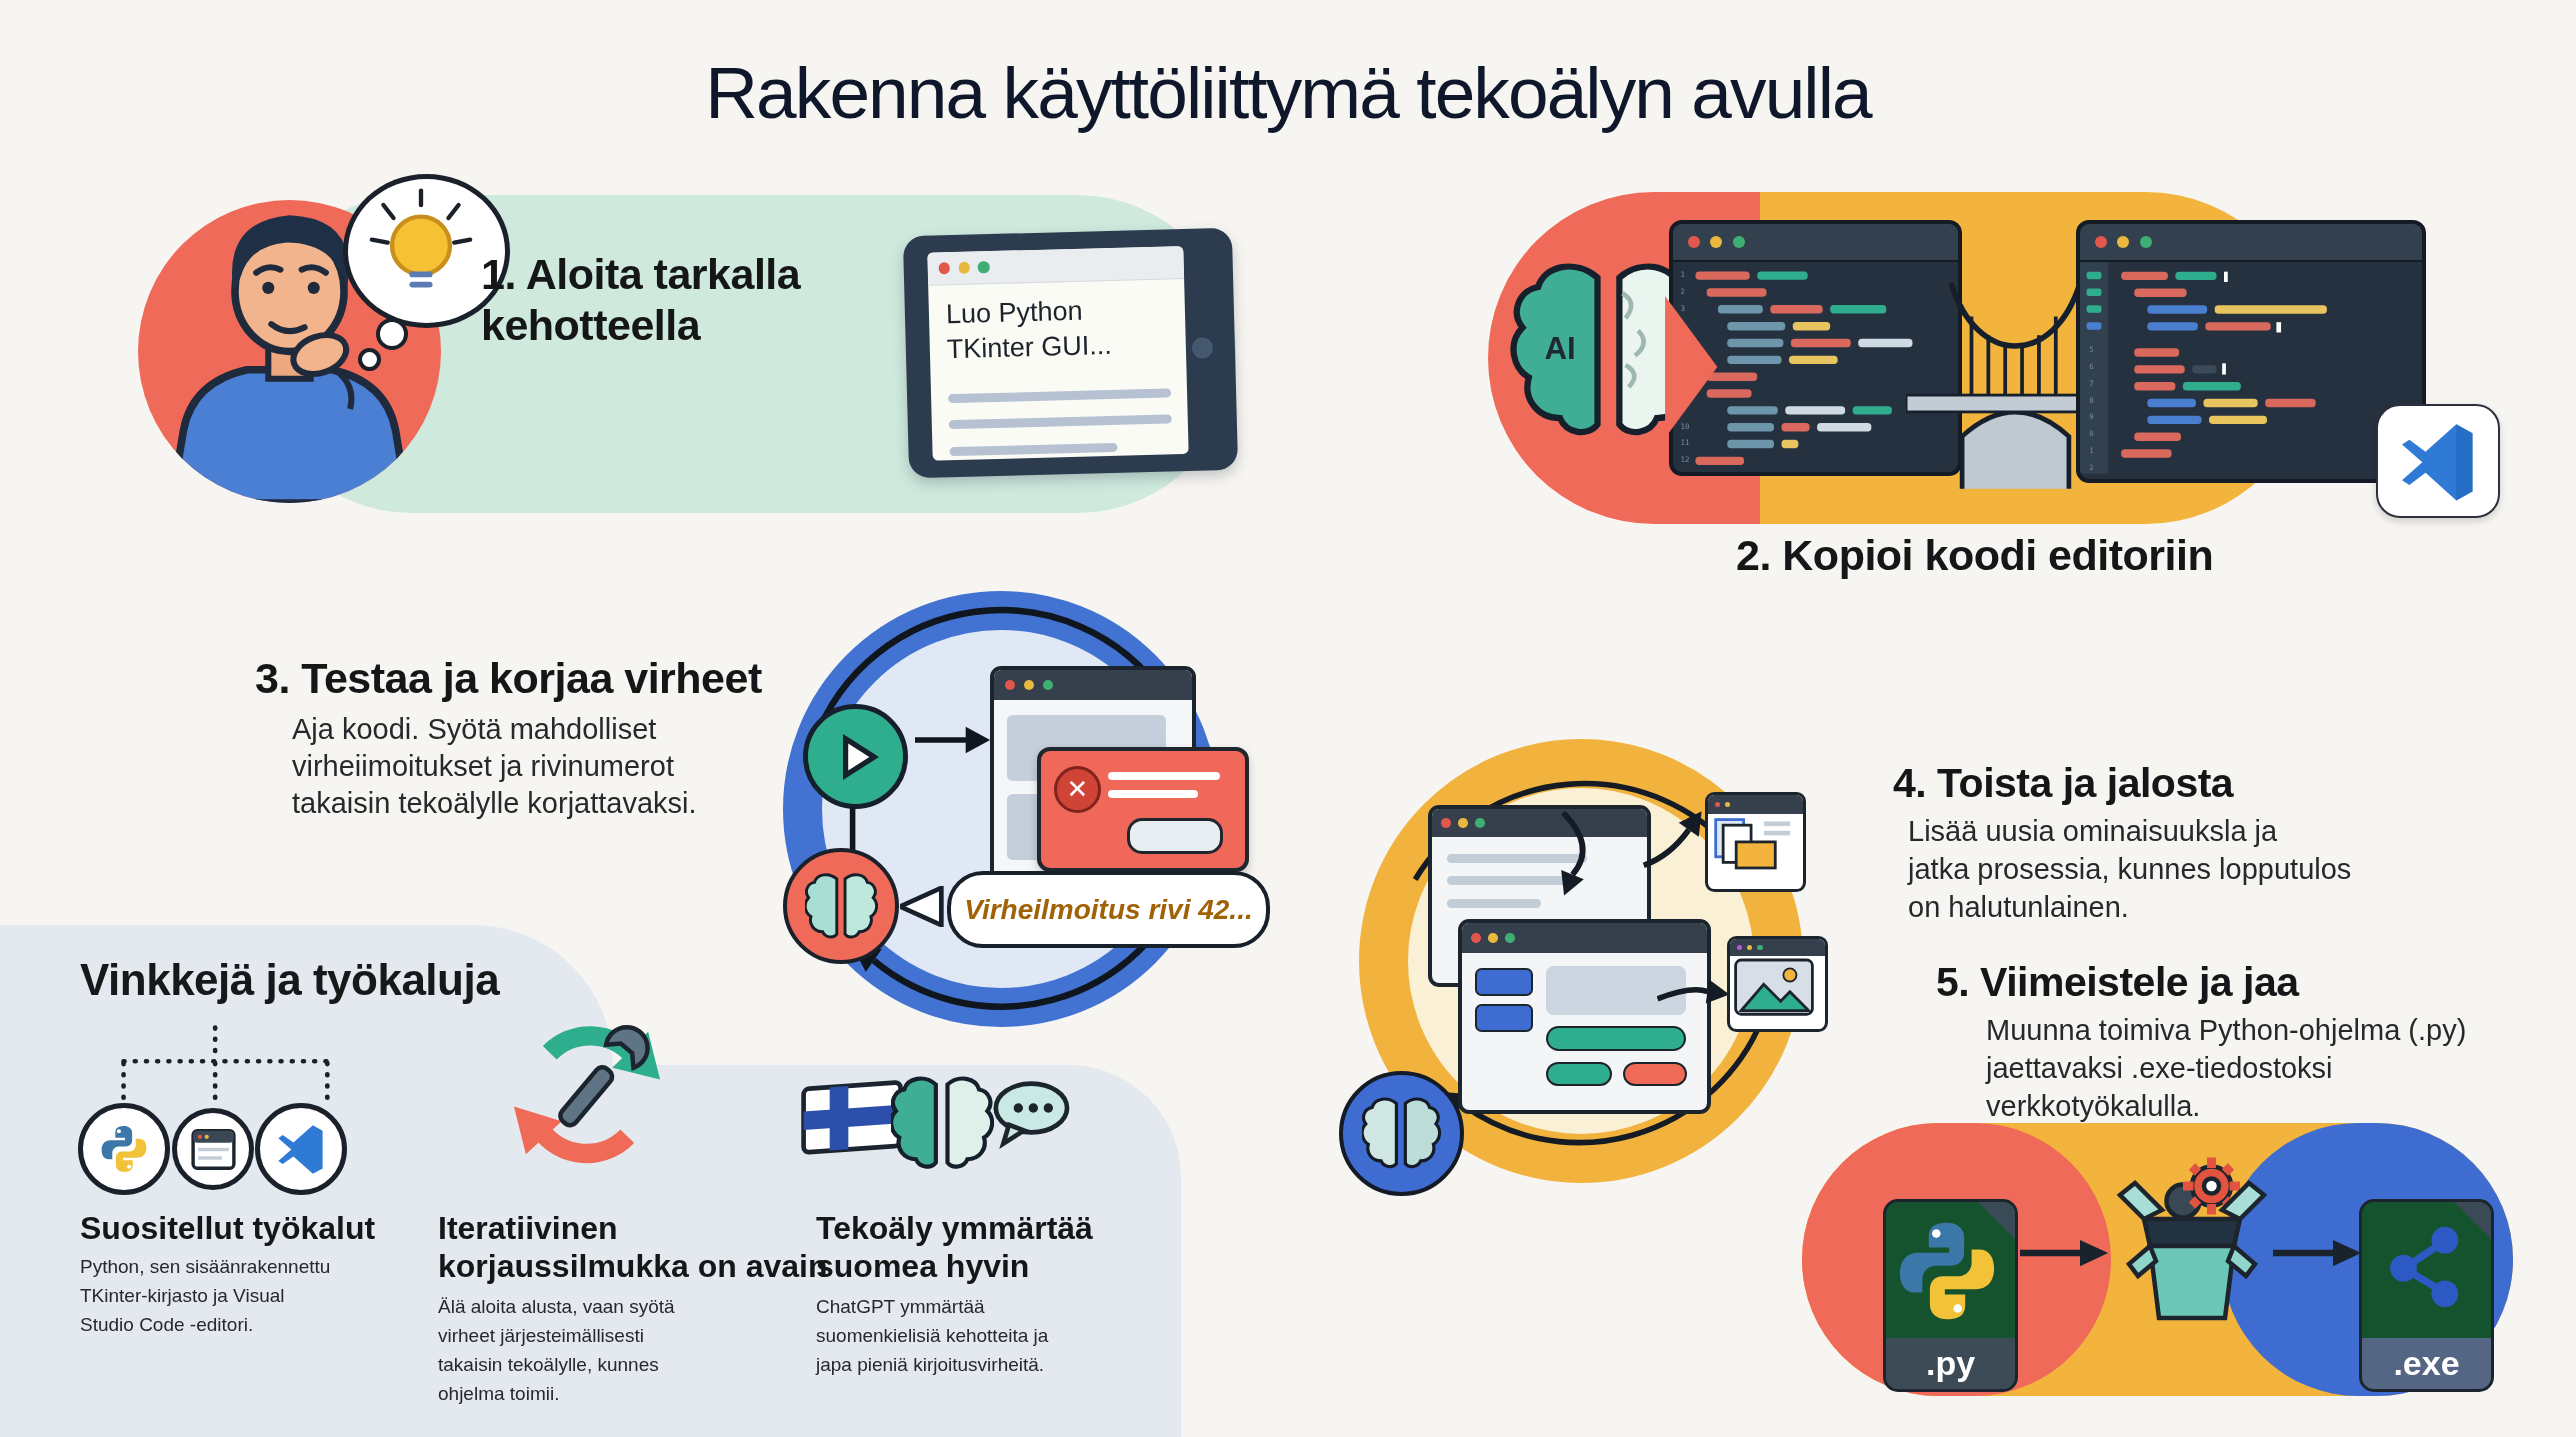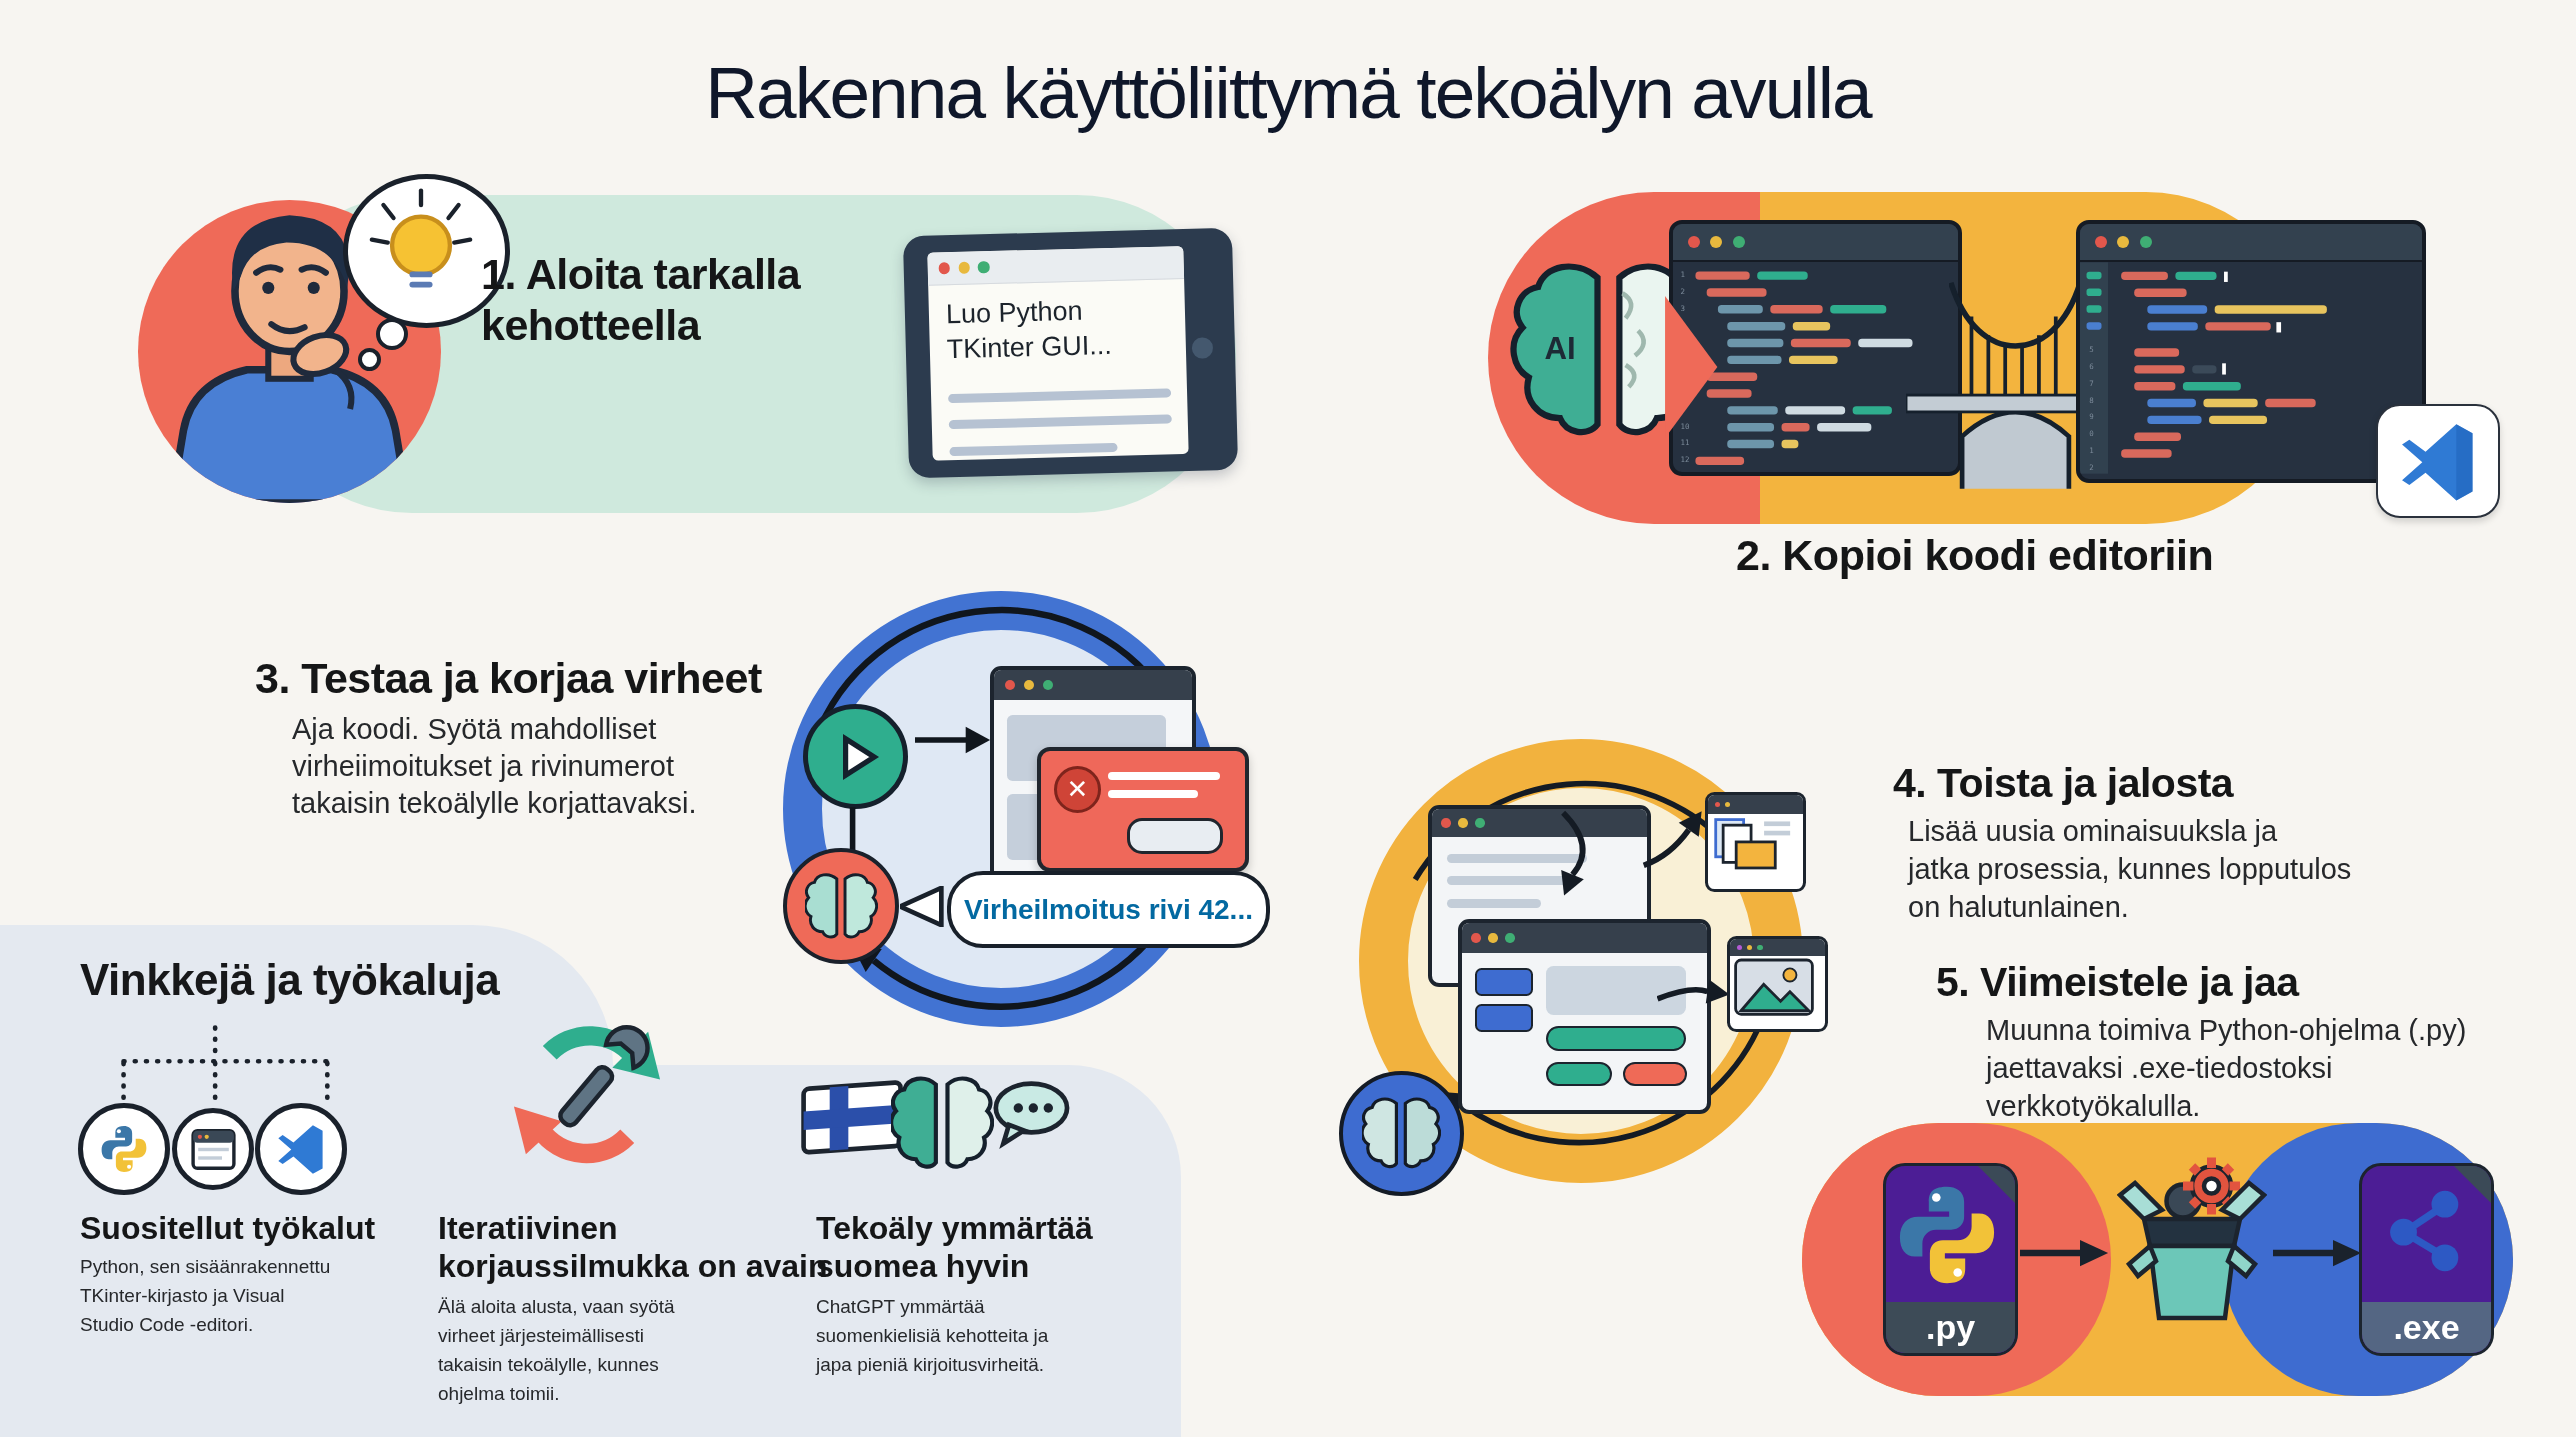--- a/index.html
+++ b/index.html
@@ -55,21 +55,21 @@
   #error-card{left:1037px;top:747px;width:204px;height:117px;background:#ef685a;border:4.7px solid #20262e;border-radius:13px;
               box-shadow:0 4.7px 9.4px rgba(0,0,0,.2);}
   #err-x{position:absolute;left:13px;top:15px;width:41px;height:41px;background:#cf4437;border:3.7px solid #7e241c;border-radius:50%;
          display:flex;align-items:center;justify-content:center;color:#fff;font-size:26px;font-weight:700;}
   .errline{position:absolute;left:67px;height:8.4px;border-radius:4.7px;background:#fff;}
   #err-btn{position:absolute;left:86px;top:67px;width:90px;height:30px;background:#e8edf2;border:3.7px solid #20262e;border-radius:15px;}
   #brain3-circle{left:783px;top:848px;width:116px;height:116px;background:#ef6a58;border:4.7px solid #1a212b;box-sizing:border-box;
                  display:flex;align-items:center;justify-content:center;}
   #bubble3{left:947px;top:871px;width:315px;height:69px;background:#fff;border:4.7px solid #18202a;border-radius:36px;
            display:flex;align-items:center;justify-content:center;}
-  #bubble3-text{font-size:28px;font-weight:600;color:#0369a1;}
+  #bubble3-text{font-size:28px;font-weight:600;color:#a16207;font-style:italic;}
 
   
   #ring4{left:1359px;top:739px;width:444px;height:444px;border:49px solid #f2b23e;background:#f9f0d6;box-sizing:border-box;}
   .miniwin{background:#f3f5f7;border:4.7px solid #1c242e;border-radius:11.2px;overflow:hidden;}
   .miniwin .head{background:#36404c;display:flex;align-items:center;gap:7.5px;padding-left:9.4px;}
   #win4a{left:1428px;top:805px;width:215px;height:174px;}
   #win4a .head{height:28px;} 
   #win4b{left:1458px;top:919px;width:245px;height:187px;}
   #win4b .head{height:30px;}
   .gline{position:absolute;height:9.4px;border-radius:4.7px;background:#c3cdd8;}
@@ -85,21 +85,21 @@
                  display:flex;align-items:center;justify-content:center;}
   #h4{left:1893px;top:758px;width:431px;font-size:41px;}
   #b4{left:1908px;top:812px;width:524px;}
   #h5{left:1936px;top:957px;width:449px;font-size:41px;}
   #b5{left:1986px;top:1011px;width:543px;}
 
   
   #pill5{left:1802px;top:1123px;width:711px;height:273px;background:#f3b43e;border-radius:137px;overflow:hidden;}
   #pill5-red{position:absolute;left:-37px;top:0;width:346px;height:273px;background:#ef6a58;border-radius:137px;}
   #pill5-blue{position:absolute;right:-37px;top:0;width:328px;height:273px;background:#3e6cd0;border-radius:137px;}
-  .fileicon{background:#4c1d95;border:3.7px solid #1c242e;border-radius:22px;overflow:hidden;}
+  .fileicon{background:#14532d;border:3.7px solid #1c242e;border-radius:15px;overflow:hidden;margin-top:36px;}
   #pyfile{left:1883px;top:1163px;width:129px;height:187px;}
   #exefile{left:2359px;top:1163px;width:129px;height:187px;}
   .fold{position:absolute;right:-1.9px;top:-1.9px;width:0;height:0;border-style:solid;border-width:0 41px 41px 0;border-color:transparent #3b4a57 transparent transparent;}
   .fileband{position:absolute;left:0;right:0;bottom:0;height:51px;display:flex;align-items:center;justify-content:center;
             color:#fff;font-size:34px;font-weight:700;}
   #pyband{background:#3d4b57;} #exeband{background:#546683;}
   #boxicon{left:2117px;top:1146px;width:150px;height:197px;}
 
   
   #tipsA{left:0;top:925px;width:613px;height:513px;background:#e4e9f0;border-top-right-radius:140px;}

